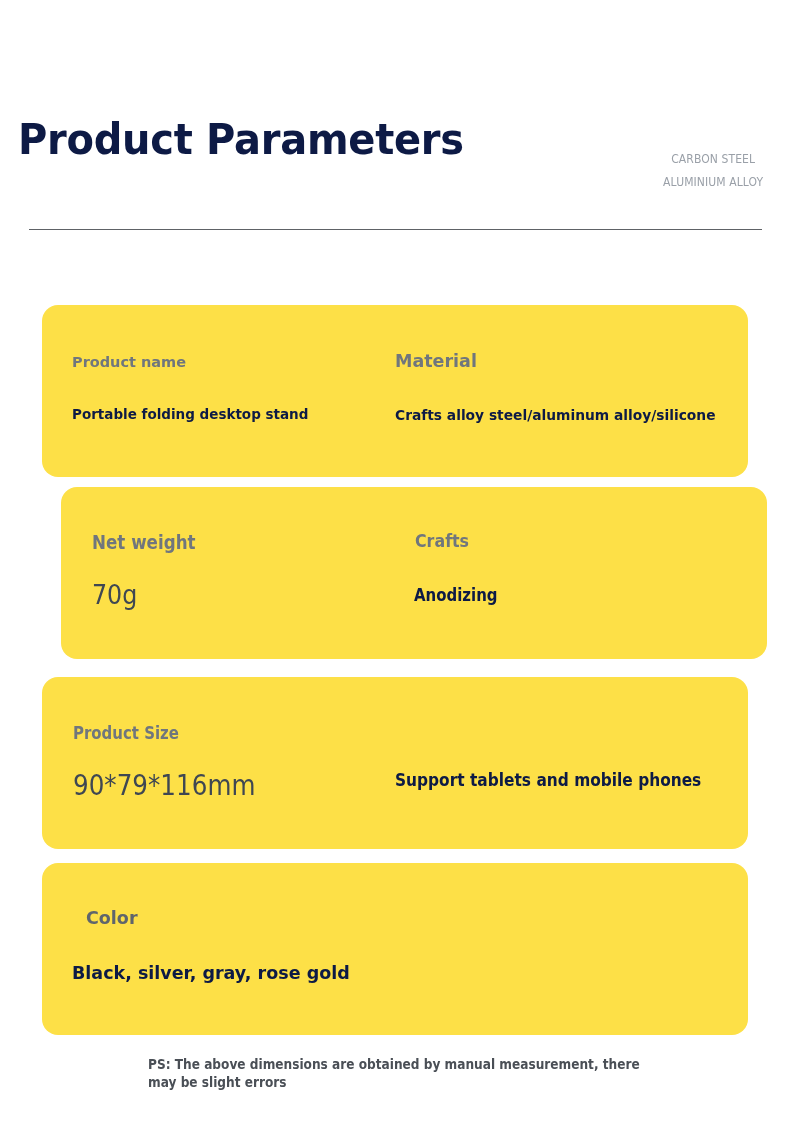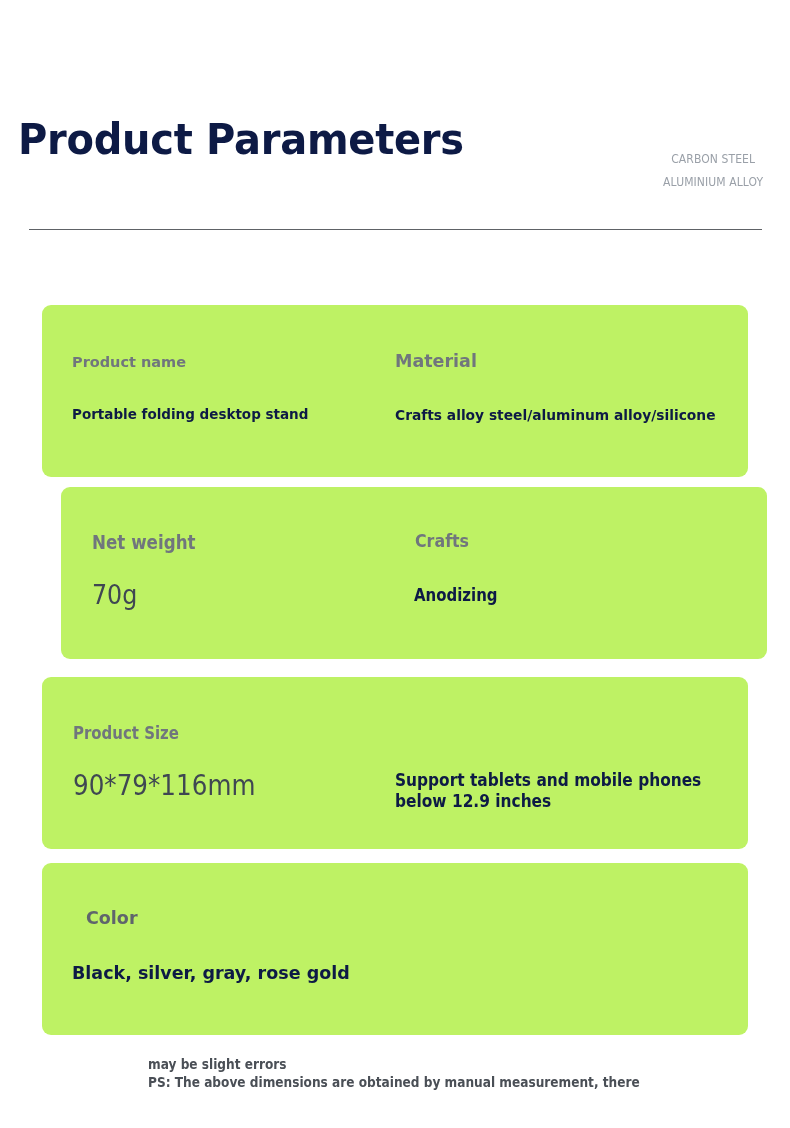--- a/index.html
+++ b/index.html
@@ -14,21 +14,21 @@
   }
   .material-tags { position: absolute; right: 27px; top: 111px; text-align: center; margin-top: 37px; }
   .material-tags div {
     font-size: 12px; color: #9aa0a8; line-height: 23px; letter-spacing: 0.1px;
     font-family: "DejaVu Sans", sans-serif; transform: scaleX(0.9); transform-origin: right;
   }
   .divider { position: absolute; left: 29px; top: 229px; width: 733px; height: 1px; background: #5e6266; }
 
   .card {
     position: absolute; left: 42px; width: 706px; height: 172px;
-    background: #bef264; border-radius: 9px;
+    background: #fde047; border-radius: 16px;
   }
   .cell { position: absolute; }
   .label { color: #70767d; font-weight: bold; font-family: "DejaVu Sans", sans-serif; white-space: nowrap; }
   .value { color: #0d1a45; font-weight: bold; font-family: "DejaVu Sans", sans-serif; white-space: nowrap; }
   .value-light { color: #3f4752; font-weight: normal; font-family: "DejaVu Sans", sans-serif; white-space: nowrap; }
   .narrow { transform: scaleX(0.88); transform-origin: left; display: inline-block; }
 
   .note {
     position: absolute; left: 148px; top: 1055px; width: 520px;
     font-size: 13.5px; font-weight: bold; color: #4a4f56; line-height: 18px;
@@ -80,29 +80,28 @@
 
 <div class="card" style="top:677px;">
   <div class="cell" style="left:31px; top:46px;">
     <span class="label narrow" style="font-size:17px;">Product Size</span>
   </div>
   <div class="cell" style="left:31px; top:92px;">
     <span class="value-light narrow" style="font-size:28px;">90*79*116mm</span>
   </div>
   <div class="cell" style="left:353px; top:93px; line-height:20px;">
     <div><span class="value narrow" style="font-size:17.5px;">Support tablets and mobile phones</span></div>
-    <div><span class="value narrow" style="font-size:17.5px;">below 12.9 inches</span></div>
   </div>
 </div>
 
 <div class="card" style="top:863px;">
   <div class="cell" style="left:25px; top:45px;margin-left:19px;">
     <div class="label" style="font-size:17.5px; color:#5f656c;">Color</div>
   </div>
   <div class="cell" style="left:30px; top:100px;">
     <div class="value" style="font-size:17.5px;text-align:center;">Black, silver, gray, rose gold</div>
   </div>
 </div>
 
 <div class="note">
+  <div><span>PS: The above dimensions are obtained by manual measurement, there</span></div>
   <div><span>may be slight errors</span></div>
-  <div><span>PS: The above dimensions are obtained by manual measurement, there</span></div>
 </div>
 
 </body></html>

